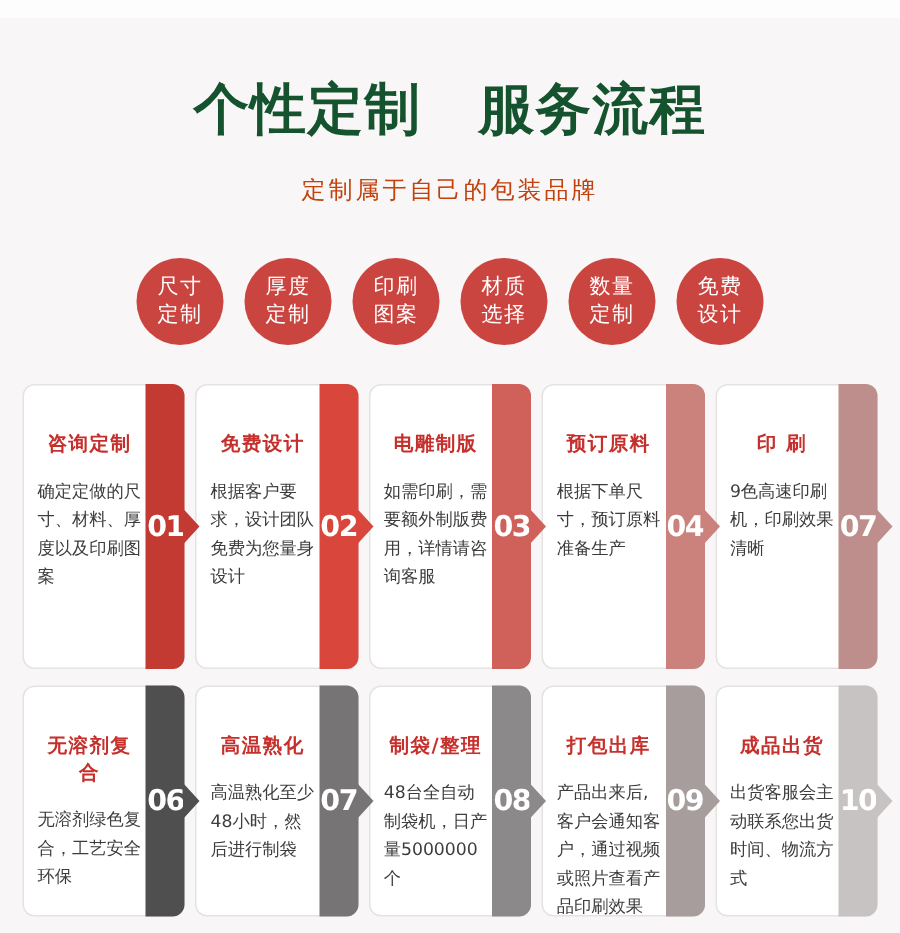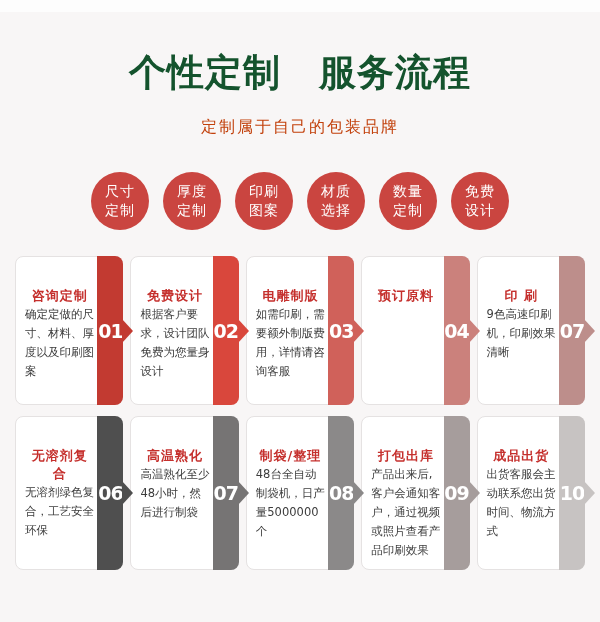--- a/index.html
+++ b/index.html
@@ -37,21 +37,21 @@
     gap:7px;
   }
   .row2{margin-top:11px;}
   .card{
     position:relative;
     background:#fff;
     border:1px solid #e5e2e2;
     border-radius:8px;
     box-sizing:border-box;
   }
-  .row1 .card{height:149px;padding-left:12px;}
+  .row1 .card{height:190px;padding-left:12px;}
   .row2 .card{height:154px;}
   .band{
     position:absolute;top:-1px;bottom:-1px;right:-1px;width:26px;
     background:var(--band);
     border-radius:0 8px 8px 0;
     margin-left:40px;
   }
   .step-num{
     position:absolute;left:0;right:0;top:50%;
     transform:translateY(-50%);
@@ -70,20 +70,21 @@
   .card-body{
     position:absolute;left:0;top:0;bottom:0;right:26px;
     padding:30px 2px 0 9px;
   }
   .card-title{
     text-align:center;
     color:#c5302d;font-size:13px;font-weight:bold;
     letter-spacing:1px;
   }
   .card-desc{
+    margin-top:13px;
     font-size:11.5px;line-height:19px;color:#3c3c3c;
     text-align:left;
   }
 </style>
 </head>
 <body>
 
 <div class="page">
   <div class="top-strip"></div>
 
@@ -149,20 +150,21 @@
         </div>
         <div class="band">
           <div class="step-num">03</div>
         </div>
         <div class="arrow"></div>
       </div>
 
       <div class="card" style="--band: #cb817c;">
         <div class="card-body">
           <div class="card-title">预订原料</div>
+          <div class="card-desc">根据下单尺寸，预订原料准备生产</div>
         </div>
         <div class="band">
           <div class="step-num">04</div>
         </div>
         <div class="arrow"></div>
       </div>
 
       <div class="card" style="--band: #bd8e8b;">
         <div class="card-body">
           <div class="card-title">印 刷</div>

